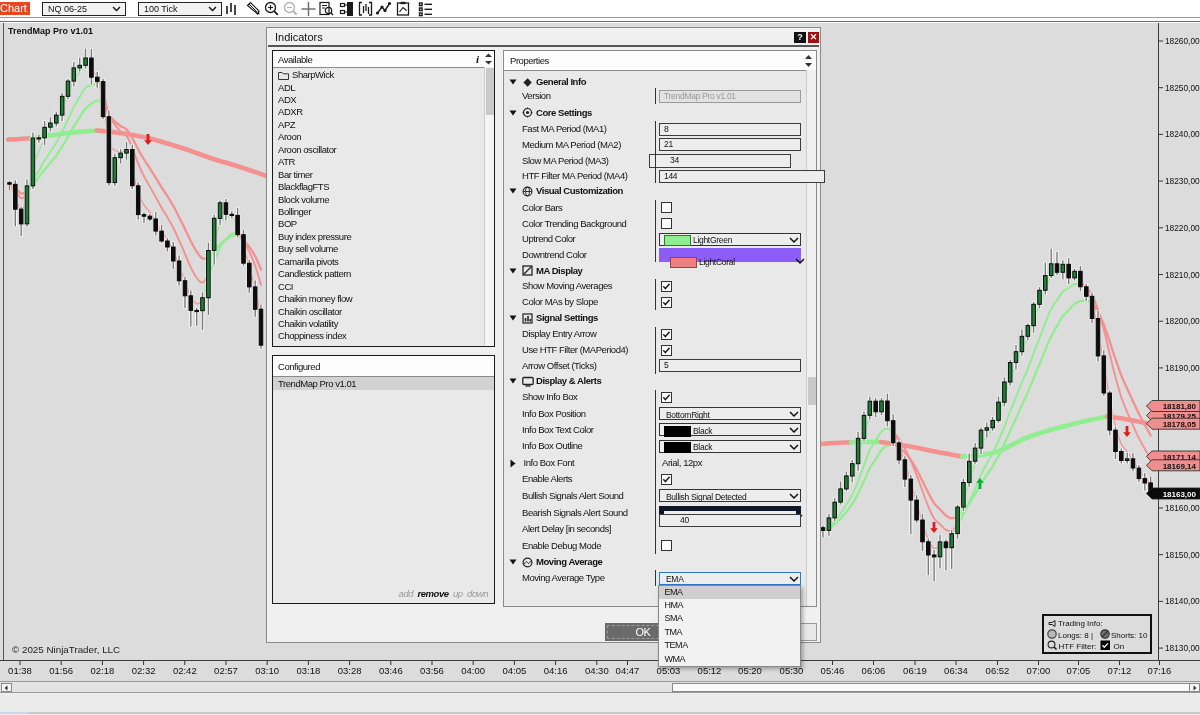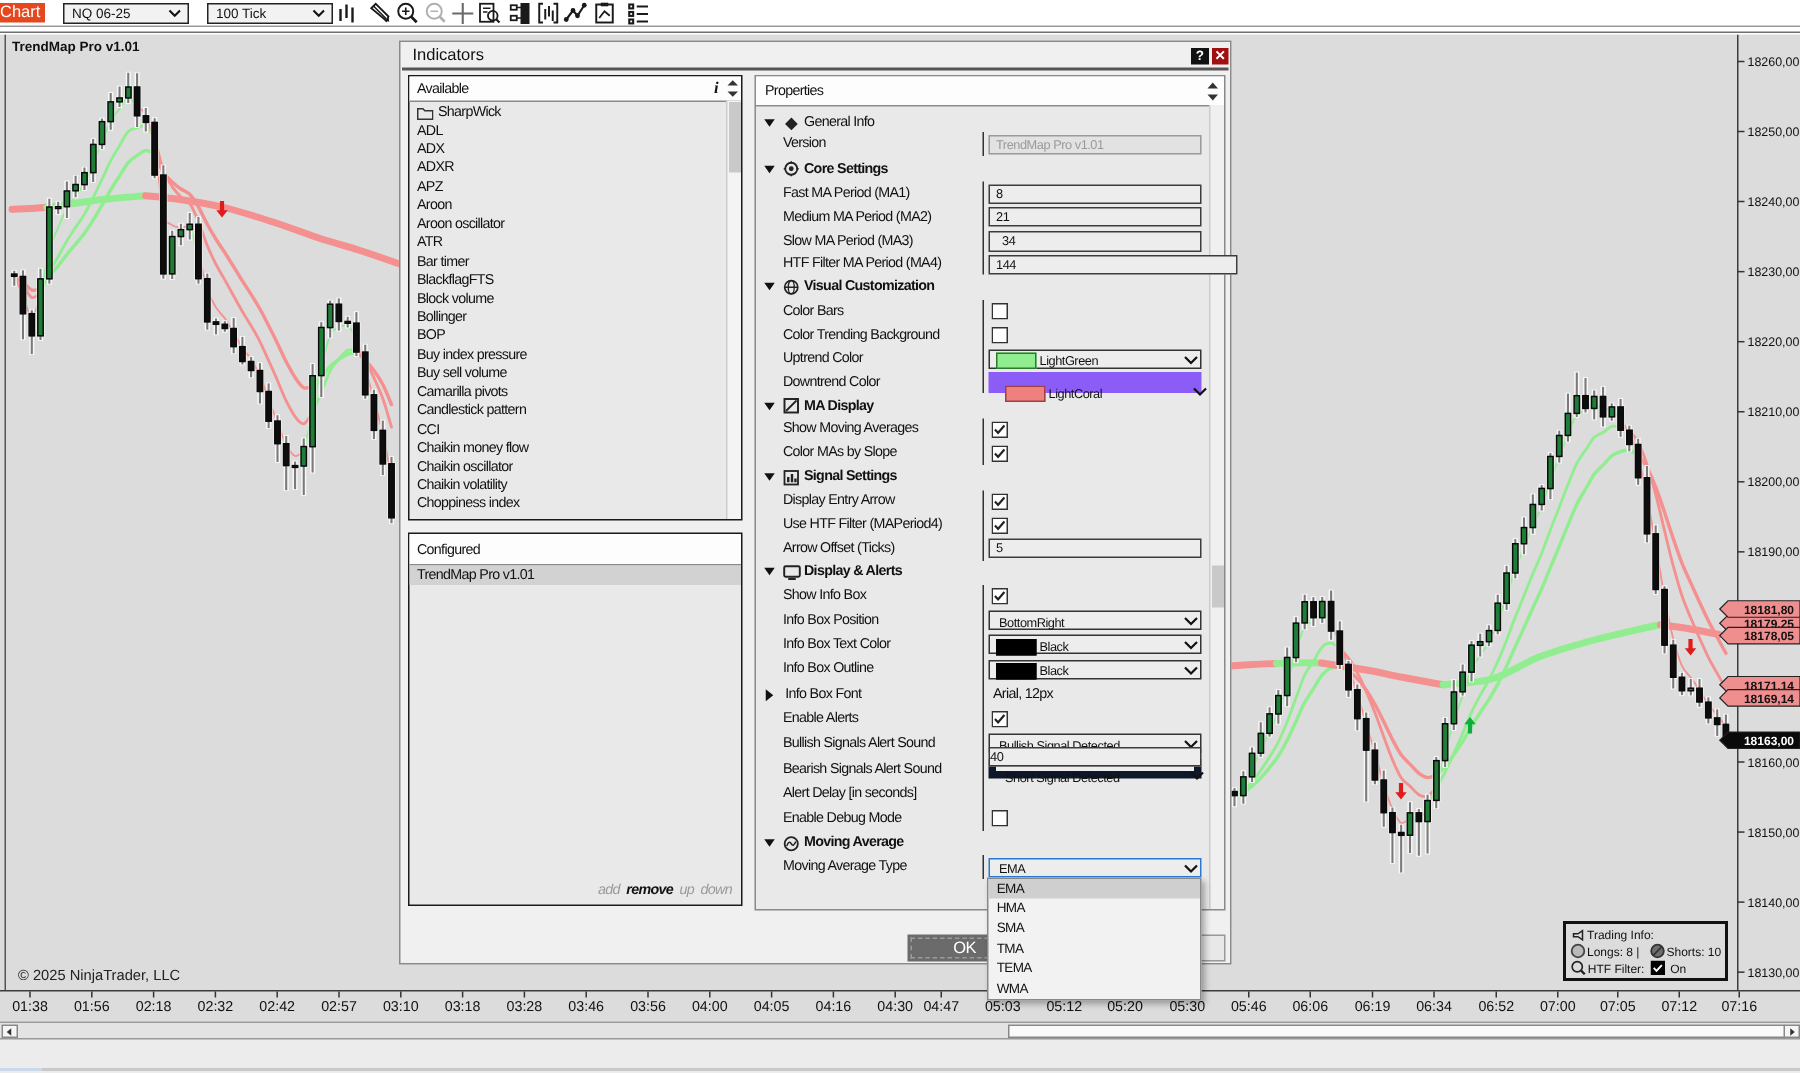--- a/index.html
+++ b/index.html
@@ -727,21 +727,21 @@
           </svg>
         </div>
         <div style="position:absolute;right:0;top:19px;width:9px;bottom:0;background:#f0f0f0;border-left:1px solid #ccc"></div>
         <div style="position:absolute;right:0.5px;top:326px;width:8px;height:28px;background:#c9c9c9"></div>
         <svg width="8" height="6" style="position:absolute;left:4.5px;top:28.2px">
           <path d="M0.5,0.5 L7.5,0.5 L4,5.5 Z" fill="#111"></path>
         </svg>
         <span style="position:absolute;left:18px;top:25.7px;width:11px;height:11px"><svg width="11" height="11">
             <rect x="2.6" y="2.6" width="6" height="6" transform="rotate(45 5.6 5.6)" fill="#222"></rect>
           </svg></span>
-        <div style="position:absolute;left:32px;top:25.2px;font-weight:normal">General Info</div>
+        <div style="position:absolute;left:32px;top:25.2px;font-weight:bold">General Info</div>
         <div style="position:absolute;left:18px;top:39.0px">Version</div>
         <div style="position:absolute;left:155px;top:38.5px;width:142px;height:13px;background:#e2e2e2;border:1px solid #9a9a9a;color:#9a9a9a;box-sizing:border-box;line-height:11.5px;padding-left:4px;font-size:8.5px;letter-spacing:-0.3px">TrendMap Pro v1.01</div>
         <svg width="8" height="6" style="position:absolute;left:4.5px;top:58.9px">
           <path d="M0.5,0.5 L7.5,0.5 L4,5.5 Z" fill="#111"></path>
         </svg>
         <span style="position:absolute;left:18px;top:56.4px;width:11px;height:11px"><svg width="11" height="11">
             <circle cx="5.5" cy="5.5" r="4" fill="none" stroke="#222" stroke-width="1.2"></circle>
             <circle cx="5.5" cy="5.5" r="1.6" fill="#222"></circle>
             <g stroke="#222" stroke-width="1">
               <line x1="5.5" y1="0.5" x2="5.5" y2="2"></line>
@@ -749,21 +749,21 @@
               <line x1="0.5" y1="5.5" x2="2" y2="5.5"></line>
               <line x1="9" y1="5.5" x2="10.5" y2="5.5"></line>
             </g>
           </svg></span>
         <div style="position:absolute;left:32px;top:55.9px;font-weight:bold">Core Settings</div>
         <div style="position:absolute;left:18px;top:72.3px">Fast MA Period (MA1)</div>
         <div style="position:absolute;left:155px;top:71.8px;width:142px;height:13px;background:#ededed;border:1px solid #3c3c3c;color:#111;box-sizing:border-box;line-height:11.5px;padding-left:4px;font-size:8.5px;letter-spacing:-0.3px">8</div>
         <div style="position:absolute;left:18px;top:87.9px">Medium MA Period (MA2)</div>
         <div style="position:absolute;left:155px;top:87.4px;width:142px;height:13px;background:#ededed;border:1px solid #3c3c3c;color:#111;box-sizing:border-box;line-height:11.5px;padding-left:4px;font-size:8.5px;letter-spacing:-0.3px">21</div>
         <div style="position:absolute;left:18px;top:103.6px">Slow MA Period (MA3)</div>
-        <div style="position:absolute;left:155px;top:103.1px;width:142px;height:14px;background:#ededed;border:1px solid #3c3c3c;color:#111;box-sizing:border-box;line-height:11.5px;padding-left:8px;font-size:8.5px;letter-spacing:-0.3px">34</div>
+        <div style="position:absolute;left:145px;top:103.1px;width:142px;height:14px;background:#ededed;border:1px solid #3c3c3c;color:#111;box-sizing:border-box;line-height:11.5px;padding-left:20px;font-size:8.5px;letter-spacing:-0.3px">34</div>
         <div style="position:absolute;left:18px;top:119.2px">HTF Filter MA Period (MA4)</div>
         <div style="position:absolute;left:155px;top:118.7px;width:166px;height:13px;background:#ededed;border:1px solid #3c3c3c;color:#111;box-sizing:border-box;line-height:11.5px;padding-left:4px;font-size:8.5px;letter-spacing:-0.3px">144</div>
         <svg width="8" height="6" style="position:absolute;left:4.5px;top:137.4px">
           <path d="M0.5,0.5 L7.5,0.5 L4,5.5 Z" fill="#111"></path>
         </svg>
         <span style="position:absolute;left:18px;top:134.9px;width:11px;height:11px"><svg width="11" height="11">
             <circle cx="5.5" cy="5.5" r="4.4" fill="none" stroke="#222" stroke-width="1.1"></circle>
             <ellipse cx="5.5" cy="5.5" rx="2" ry="4.4" fill="none" stroke="#222" stroke-width="0.9"></ellipse>
             <line x1="1.1" y1="5.5" x2="9.9" y2="5.5" stroke="#222" stroke-width="0.9"></line>
           </svg></span>
@@ -902,21 +902,21 @@
           </svg>
         </div>
         <div style="position:absolute;left:18px;top:455.6px">Bearish Signals Alert Sound</div>
         <div style="position:absolute;left:155px;top:455.1px;width:142px;height:13px;background:#ededed;border:5px solid #0f172a;box-sizing:border-box;line-height:11px">
           <span style="position:absolute;left:6px;top:1.5px;font-size:8.5px;letter-spacing:-0.3px">Short Signal Detected</span>
           <svg width="10" height="7" style="position:absolute;left:129px;top:3px">
             <path d="M1,1 L5,5 L9,1" fill="none" stroke="#111" stroke-width="1.5"></path>
           </svg>
         </div>
         <div style="position:absolute;left:18px;top:472.2px">Alert Delay [in seconds]</div>
-        <div style="position:absolute;left:155px;top:447px;width:142px;height:13px;background:#ededed;border:1px solid #3c3c3c;color:#111;box-sizing:border-box;line-height:11.5px;padding-left:0;font-size:8.5px;letter-spacing:-0.3px">40</div>
+        <div style="position:absolute;left:155px;top:463px;width:142px;height:13px;background:#ededed;border:1px solid #3c3c3c;color:#111;box-sizing:border-box;line-height:11.5px;padding-left:20px;font-size:8.5px;letter-spacing:-0.3px">40</div>
         <div style="position:absolute;left:18px;top:488.5px">Enable Debug Mode</div>
         <div style="position:absolute;left:156.5px;top:489.0px;width:11px;height:11px">
           <svg width="11" height="11" style="position:absolute;left:0;top:0">
             <rect x="0.5" y="0.5" width="10" height="10" fill="#fff" stroke="#333" stroke-width="1"></rect>
           </svg>
         </div>
         <svg width="8" height="6" style="position:absolute;left:4.5px;top:508.1px">
           <path d="M0.5,0.5 L7.5,0.5 L4,5.5 Z" fill="#111"></path>
         </svg>
         <span style="position:absolute;left:18px;top:505.6px;width:11px;height:11px"><svg width="11" height="11">

